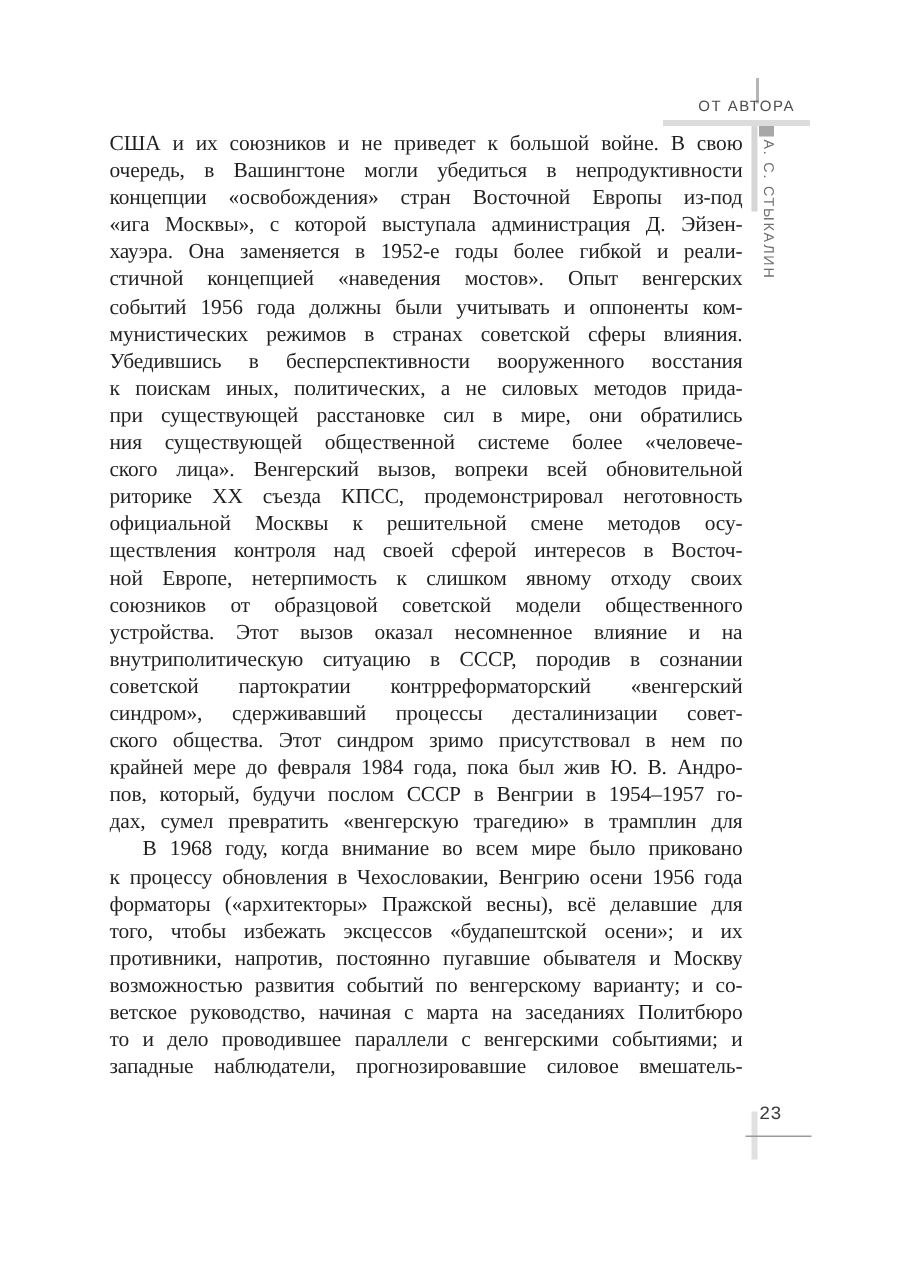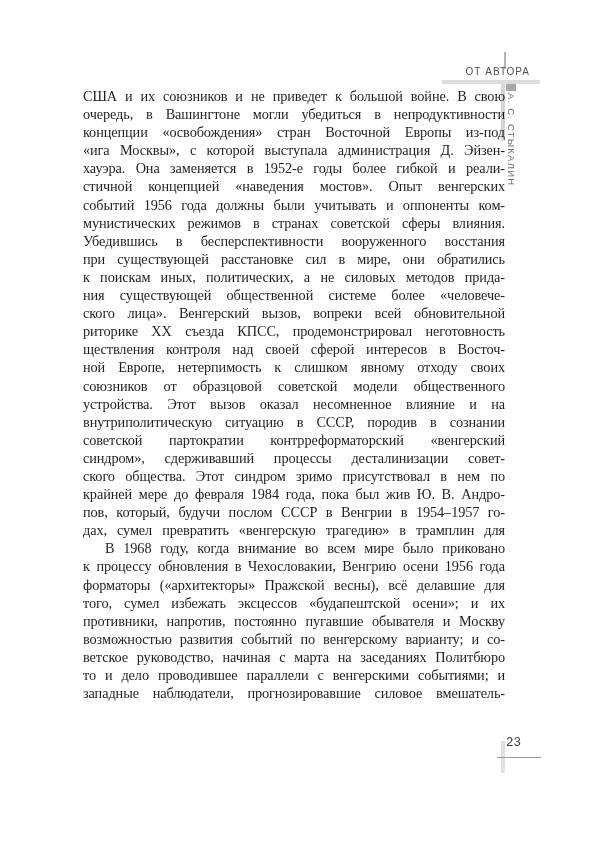--- a/index.html
+++ b/index.html
@@ -45,21 +45,20 @@
     color: var(--author-color, #6f6f6f);
     white-space: nowrap;
   }
   
   .body-text {
     position: absolute; left: 73px; top: 87px;
     width: 422px;
     font-size: 14.3px; line-height: 18.1px;
     letter-spacing: -0.1px;
     color: var(--body-color, #1f1f1f);
-    margin-left: 10px;
   }
   .line {
     text-align: justify;
     text-align-last: justify;
     height: 18.1px;
     overflow: hidden;
   }
   .line.para-end { text-align-last: left; }
   .line.indent { text-indent: 22px; }
   
@@ -95,42 +94,43 @@
     <div>
       <div class="line">США и их союзников и не приведет к большой войне. В свою</div>
       <div class="line">очередь, в Вашингтоне могли убедиться в непродуктивности</div>
       <div class="line">концепции «освобождения» стран Восточной Европы из-под</div>
       <div class="line">«ига Москвы», с которой выступала администрация Д. Эйзен-</div>
       <div class="line">хауэра. Она заменяется в 1952-е годы более гибкой и реали-</div>
       <div class="line">стичной концепцией «наведения мостов». Опыт венгерских</div>
       <div class="line">событий 1956 года должны были учитывать и оппоненты ком-</div>
       <div class="line">мунистических режимов в странах советской сферы влияния.</div>
       <div class="line">Убедившись в бесперспективности вооруженного восстания</div>
+      <div class="line">к поискам иных, политических, а не силовых методов прида-</div>
       <div class="line">при существующей расстановке сил в мире, они обратились</div>
-      <div class="line">к поискам иных, политических, а не силовых методов прида-</div>
       <div class="line">ния существующей общественной системе более «человече-</div>
       <div class="line">ского лица». Венгерский вызов, вопреки всей обновительной</div>
       <div class="line">риторике XX съезда КПСС, продемонстрировал неготовность</div>
+      <div class="line">официальной Москвы к решительной смене методов осу-</div>
       <div class="line">ществления контроля над своей сферой интересов в Восточ-</div>
       <div class="line">ной Европе, нетерпимость к слишком явному отходу своих</div>
       <div class="line">союзников от образцовой советской модели общественного</div>
       <div class="line">устройства. Этот вызов оказал несомненное влияние и на</div>
       <div class="line">внутриполитическую ситуацию в СССР, породив в сознании</div>
       <div class="line">советской партократии контрреформаторский «венгерский</div>
       <div class="line">синдром», сдерживавший процессы десталинизации совет-</div>
       <div class="line">ского общества. Этот синдром зримо присутствовал в нем по</div>
       <div class="line">крайней мере до февраля 1984 года, пока был жив Ю. В. Андро-</div>
       <div class="line">пов, который, будучи послом СССР в Венгрии в 1954–1957 го-</div>
       <div class="line">дах, сумел превратить «венгерскую трагедию» в трамплин для</div>
     </div>
     <div>
       <div class="line indent">В 1968 году, когда внимание во всем мире было приковано</div>
       <div class="line">к процессу обновления в Чехословакии, Венгрию осени 1956 года</div>
       <div class="line">форматоры («архитекторы» Пражской весны), всё делавшие для</div>
-      <div class="line">того, сумел избежать эксцессов «будапештской осени»; и их</div>
+      <div class="line">того, чтобы избежать эксцессов «будапештской осени»; и их</div>
       <div class="line">противники, напротив, постоянно пугавшие обывателя и Москву</div>
       <div class="line">возможностью развития событий по венгерскому варианту; и со-</div>
       <div class="line">ветское руководство, начиная с марта на заседаниях Политбюро</div>
       <div class="line">то и дело проводившее параллели с венгерскими событиями; и</div>
       <div class="line">западные наблюдатели, прогнозировавшие силовое вмешатель-</div>
     </div>
   </div>
 
   <div class="footer-vrule"></div>
   <div class="page-number">23</div>

